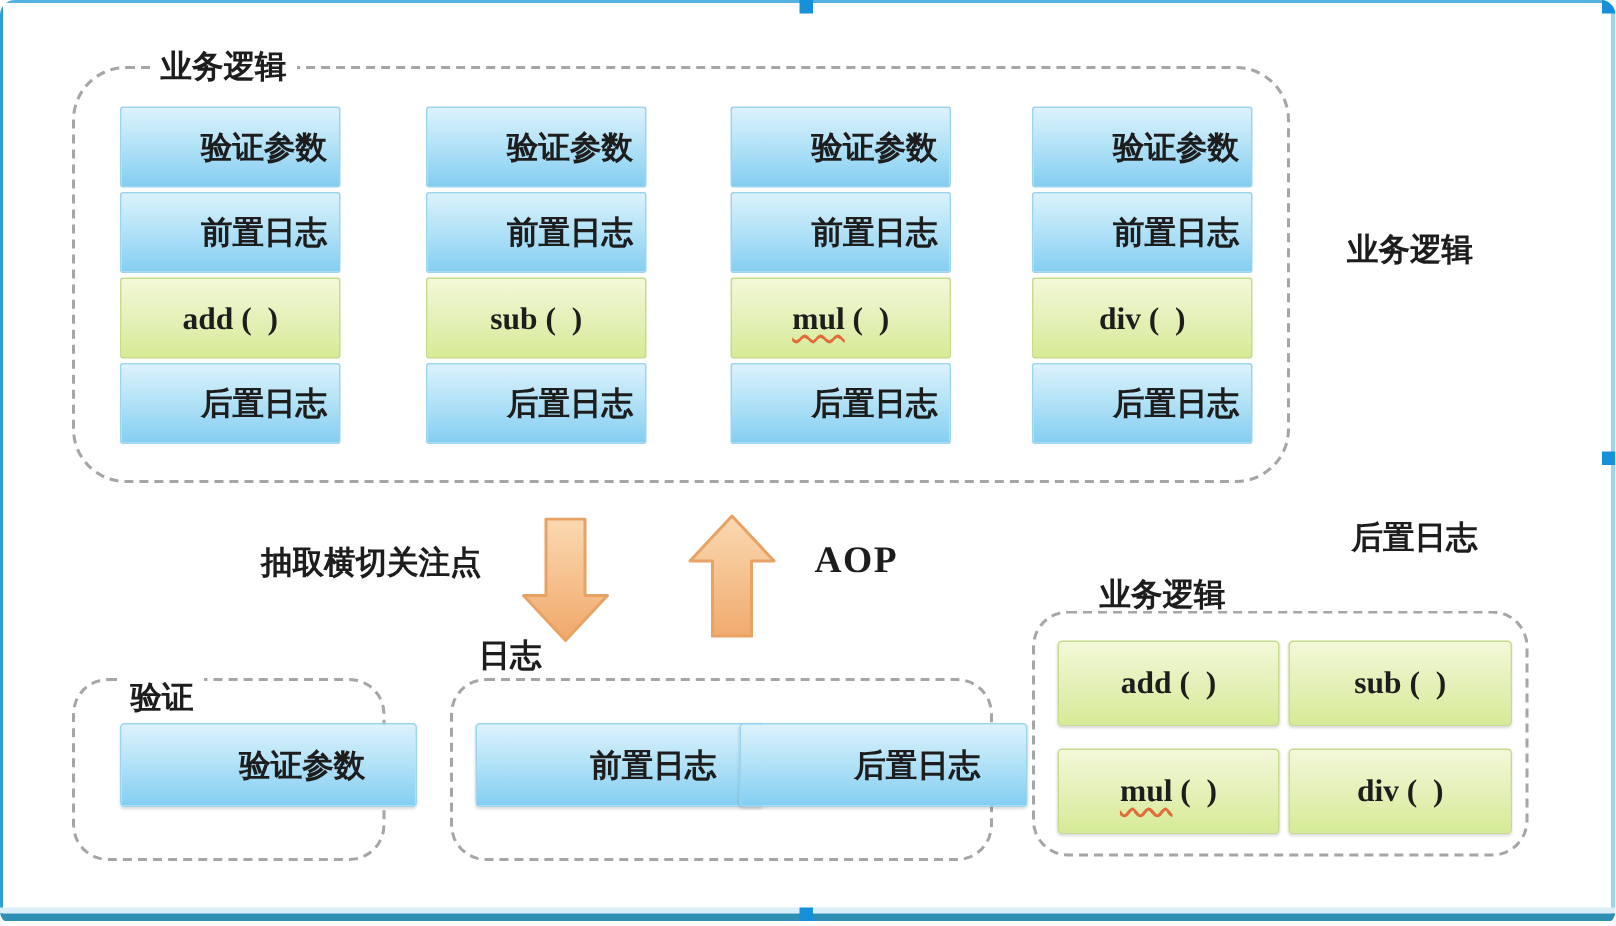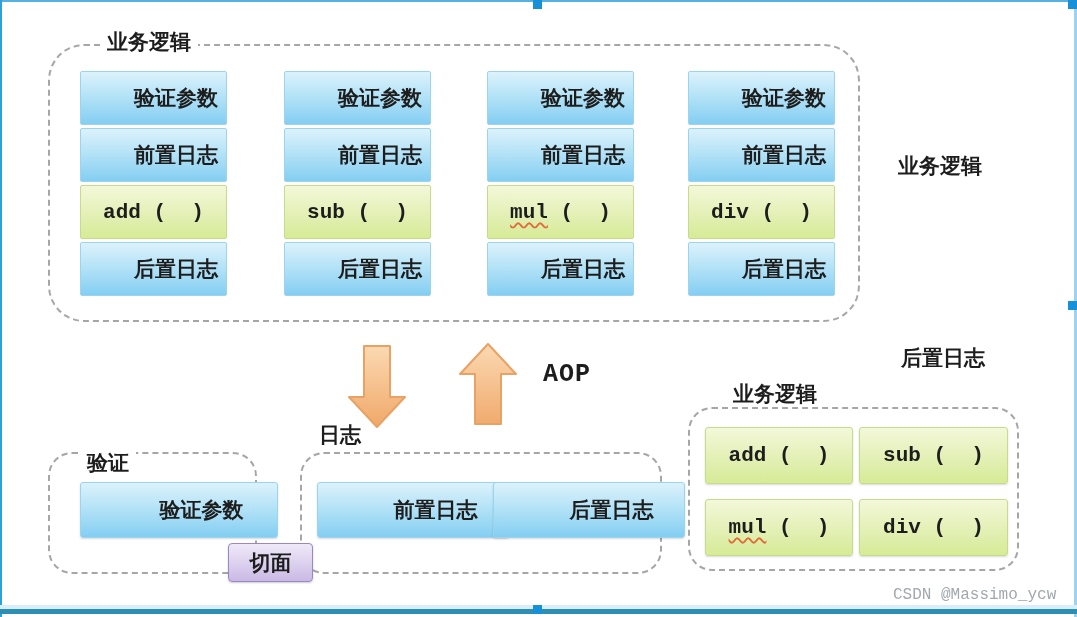--- a/index.html
+++ b/index.html
@@ -1,18 +1,18 @@
 <!DOCTYPE html>
 <html><head>
 <meta charset="utf-8">
 <style>
   html,body{margin:0;padding:0;background:#fff;}
   .canvas{
     position:relative;width:1077px;height:617px;background:#fff;overflow:hidden;
-    font-family:Liberation Mono, monospace;color:#1d1d1d;
+    font-family:Liberation Serif, serif;color:#1d1d1d;border-radius:10px;
   }
   
   .frame-top{position:absolute;left:0;top:0;width:1077px;height:2px;background:#55b1e2;}
   .frame-left{position:absolute;left:0;top:0;width:2px;height:617px;background:#2d9fd9;}
   .frame-right{position:absolute;left:1074px;top:0;width:3px;height:617px;background:#9ed3ef;}
   .frame-bottom-strip{position:absolute;left:0;top:605px;width:1077px;height:4px;background:#d9eef8;}
   .frame-bottom-bar{position:absolute;left:0;top:609px;width:1077px;height:5px;background:#2e8fb4;}
   .handle{position:absolute;width:9px;height:9px;background:#1691d9;}
   
   .dashed{position:absolute;border:2px dashed #a6a6a6;background:transparent;}
@@ -99,20 +99,21 @@
     <div class="cell blue">后置日志</div>
   </div>
 
   <div class="stack" style="left:688px;top:71px;">
     <div class="cell blue">验证参数</div>
     <div class="cell blue">前置日志</div>
     <div class="cell green"><span>div</span><span> (  )</span></div>
     <div class="cell blue">后置日志</div>
   </div>
 
+  <span class="mid-label" style="left:174px;top:361px;">抽取横切关注点</span>
 
   <svg class="arrow" style="left:347px;top:345px;" width="60" height="84" viewBox="0 0 60 84">
     <defs>
       <linearGradient id="ag1" x1="0" y1="0" x2="0" y2="1">
         <stop offset="0" stop-color="#fbd9b2"></stop>
           <stop offset="1" stop-color="#f0a869"></stop>
       </linearGradient>
     </defs>
     <polygon points="17,1 43,1 43,52 58,52 30,82 2,52 17,52" fill="url(#ag1)" stroke="#e8a264" stroke-width="2" stroke-linejoin="round"></polygon>
   </svg>
@@ -131,26 +132,24 @@
 
   <div class="dashed" style="left:48px;top:452px;width:205px;height:118px;border-radius:24px;"></div>
   <span class="group-label" style="left:80px;top:452px;">验证</span>
   <div class="box blue" style="left:80px;top:482px;width:151px;height:54px;">验证参数</div>
 
   <div class="dashed" style="left:300px;top:452px;width:358px;height:118px;border-radius:24px;"></div>
   <span class="group-label" style="left:312px;top:424px;">日志</span>
   <div class="box blue" style="left:317px;top:482px;width:145px;height:54px;">前置日志</div>
   <div class="box blue" style="left:493px;top:482px;width:145px;height:54px;">后置日志</div>
 
-  <div class="purple" style="left:228px;top:543px;width:83px;height:37px;">切面</div>
 
   <span class="side-label" style="left:901px;top:344px;">后置日志</span>
   <span class="group-label" style="left:726px;top:383px;">业务逻辑</span>
   <div class="dashed" style="left:688px;top:407px;width:327px;height:160px;border-radius:24px;"></div>
 
   <div class="box green" style="left:705px;top:427px;width:146px;height:55px;"><span>add</span><span> (  )</span></div>
   <div class="box green" style="left:859px;top:427px;width:147px;height:55px;"><span>sub</span><span> (  )</span></div>
   <div class="box green" style="left:705px;top:499px;width:146px;height:55px;"><span class="squiggle">mul</span><span> (  )</span></div>
   <div class="box green" style="left:859px;top:499px;width:147px;height:55px;"><span>div</span><span> (  )</span></div>
 
-  <span class="watermark" style="left:893px;top:586px;">CSDN @Massimo_ycw</span>
 
 </div>
 
 </body></html>

